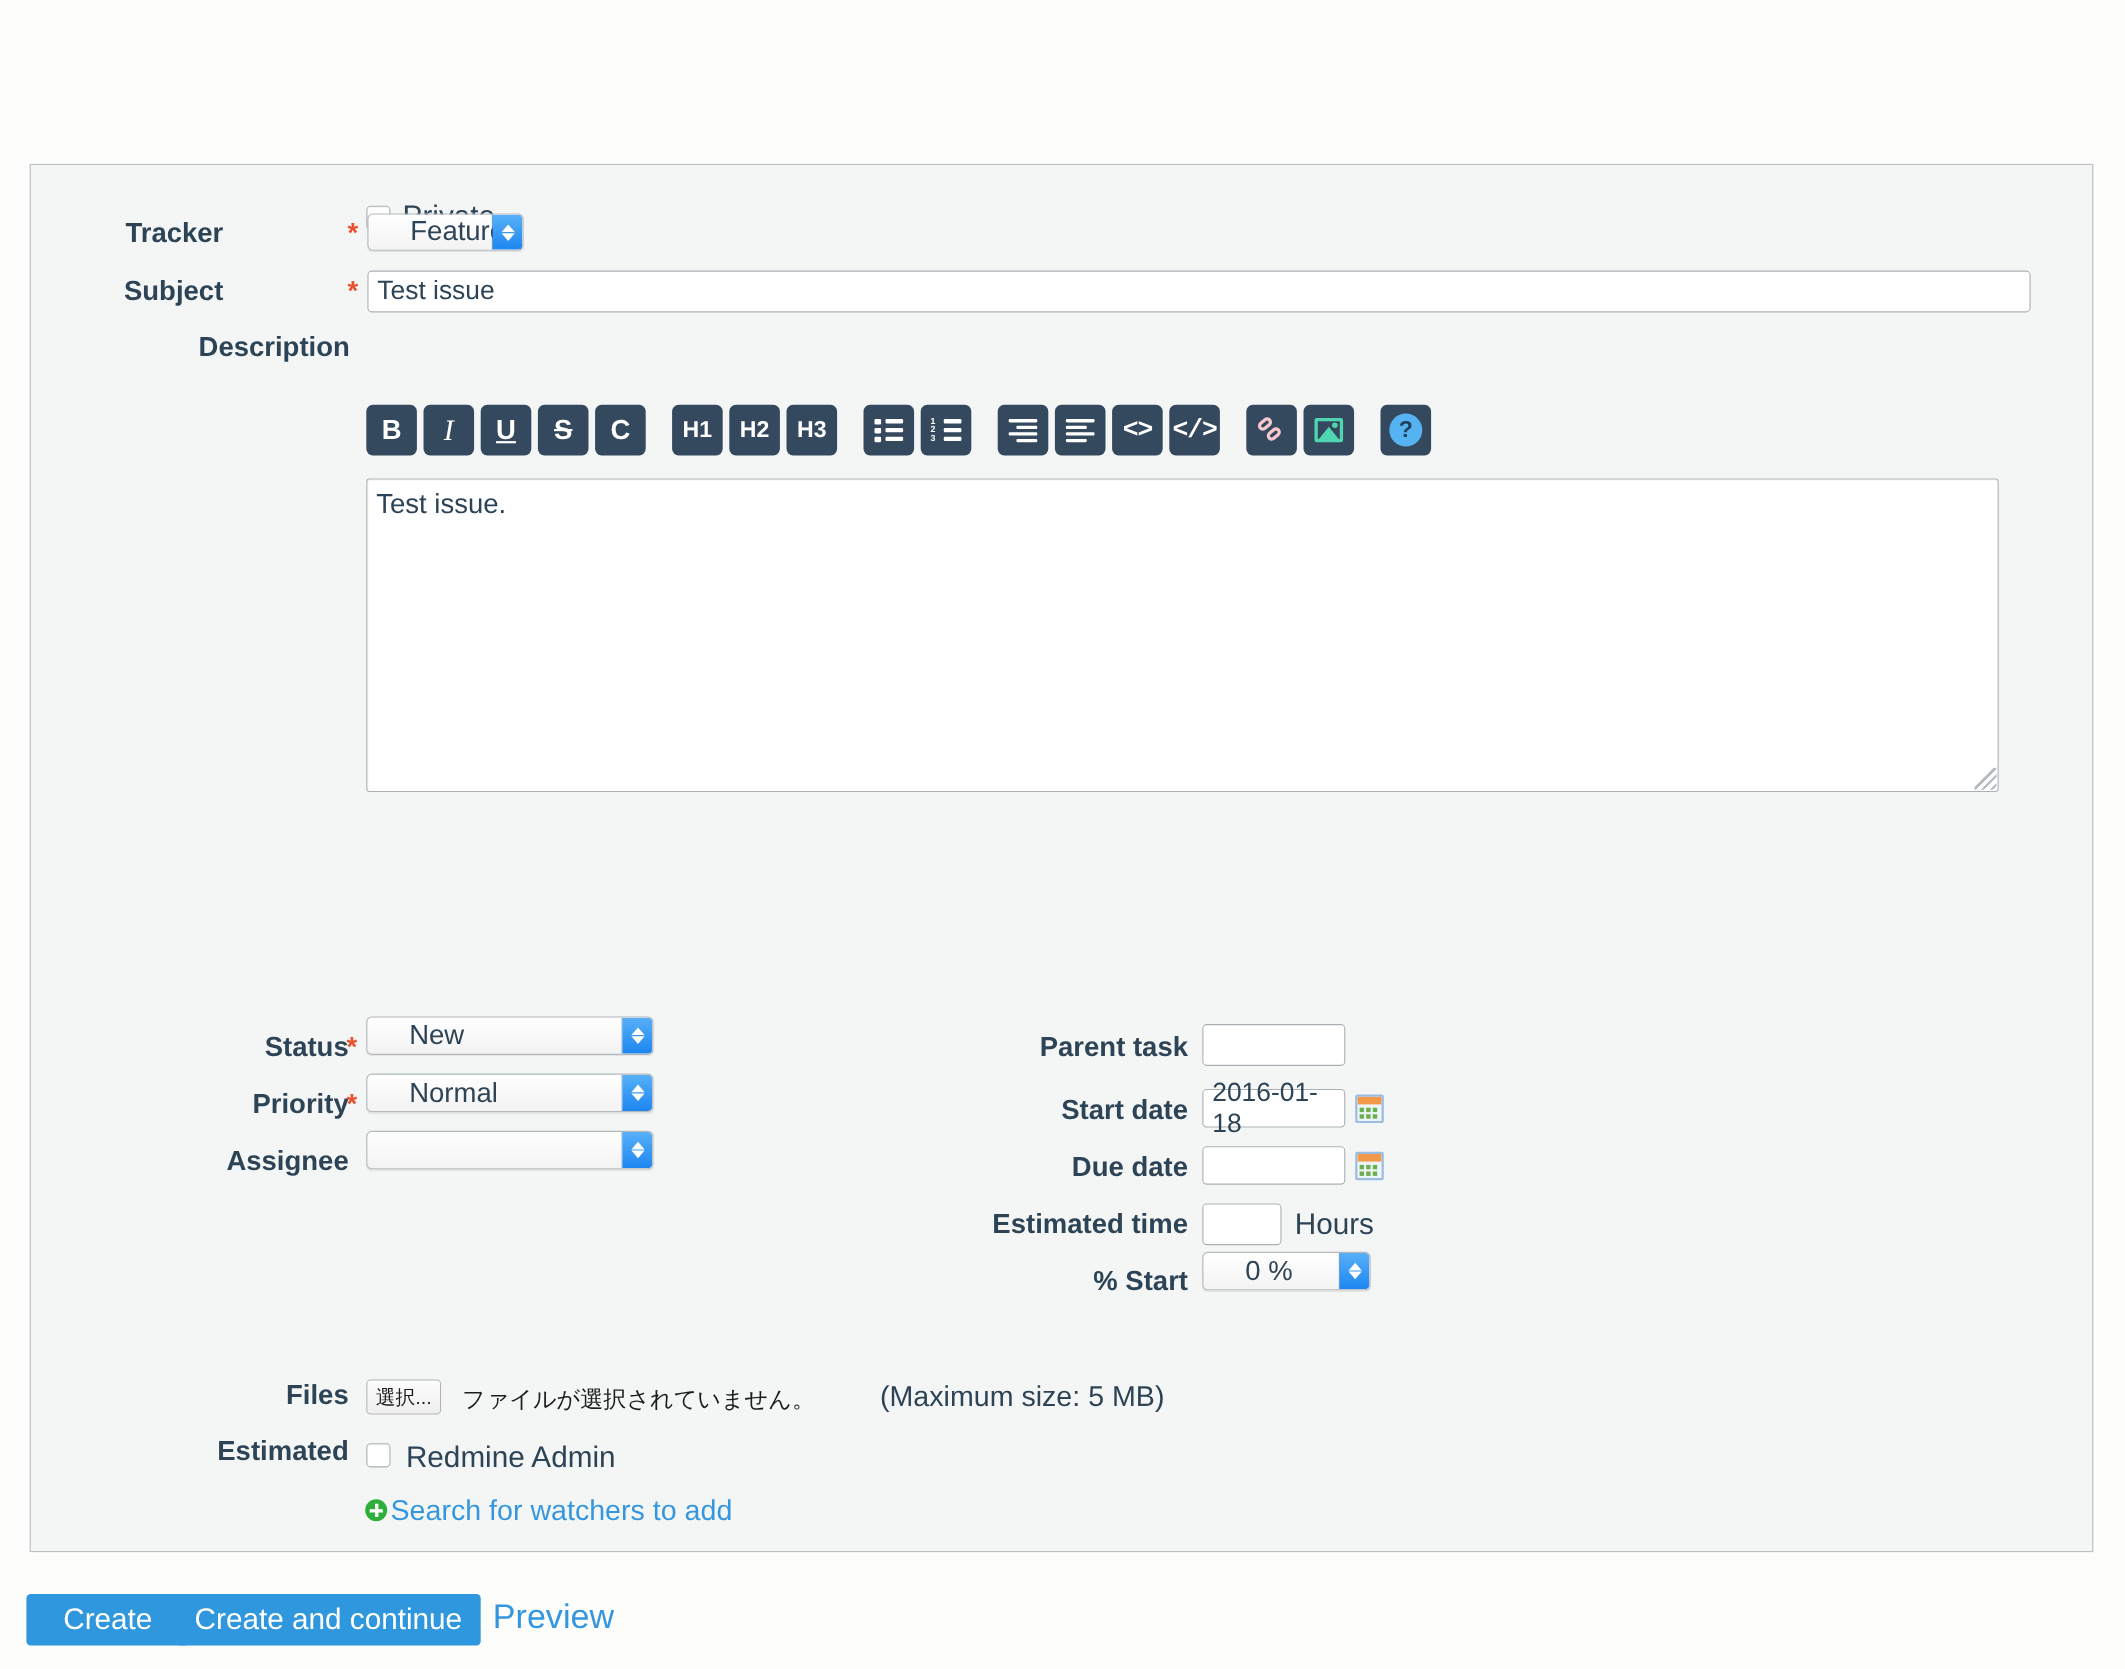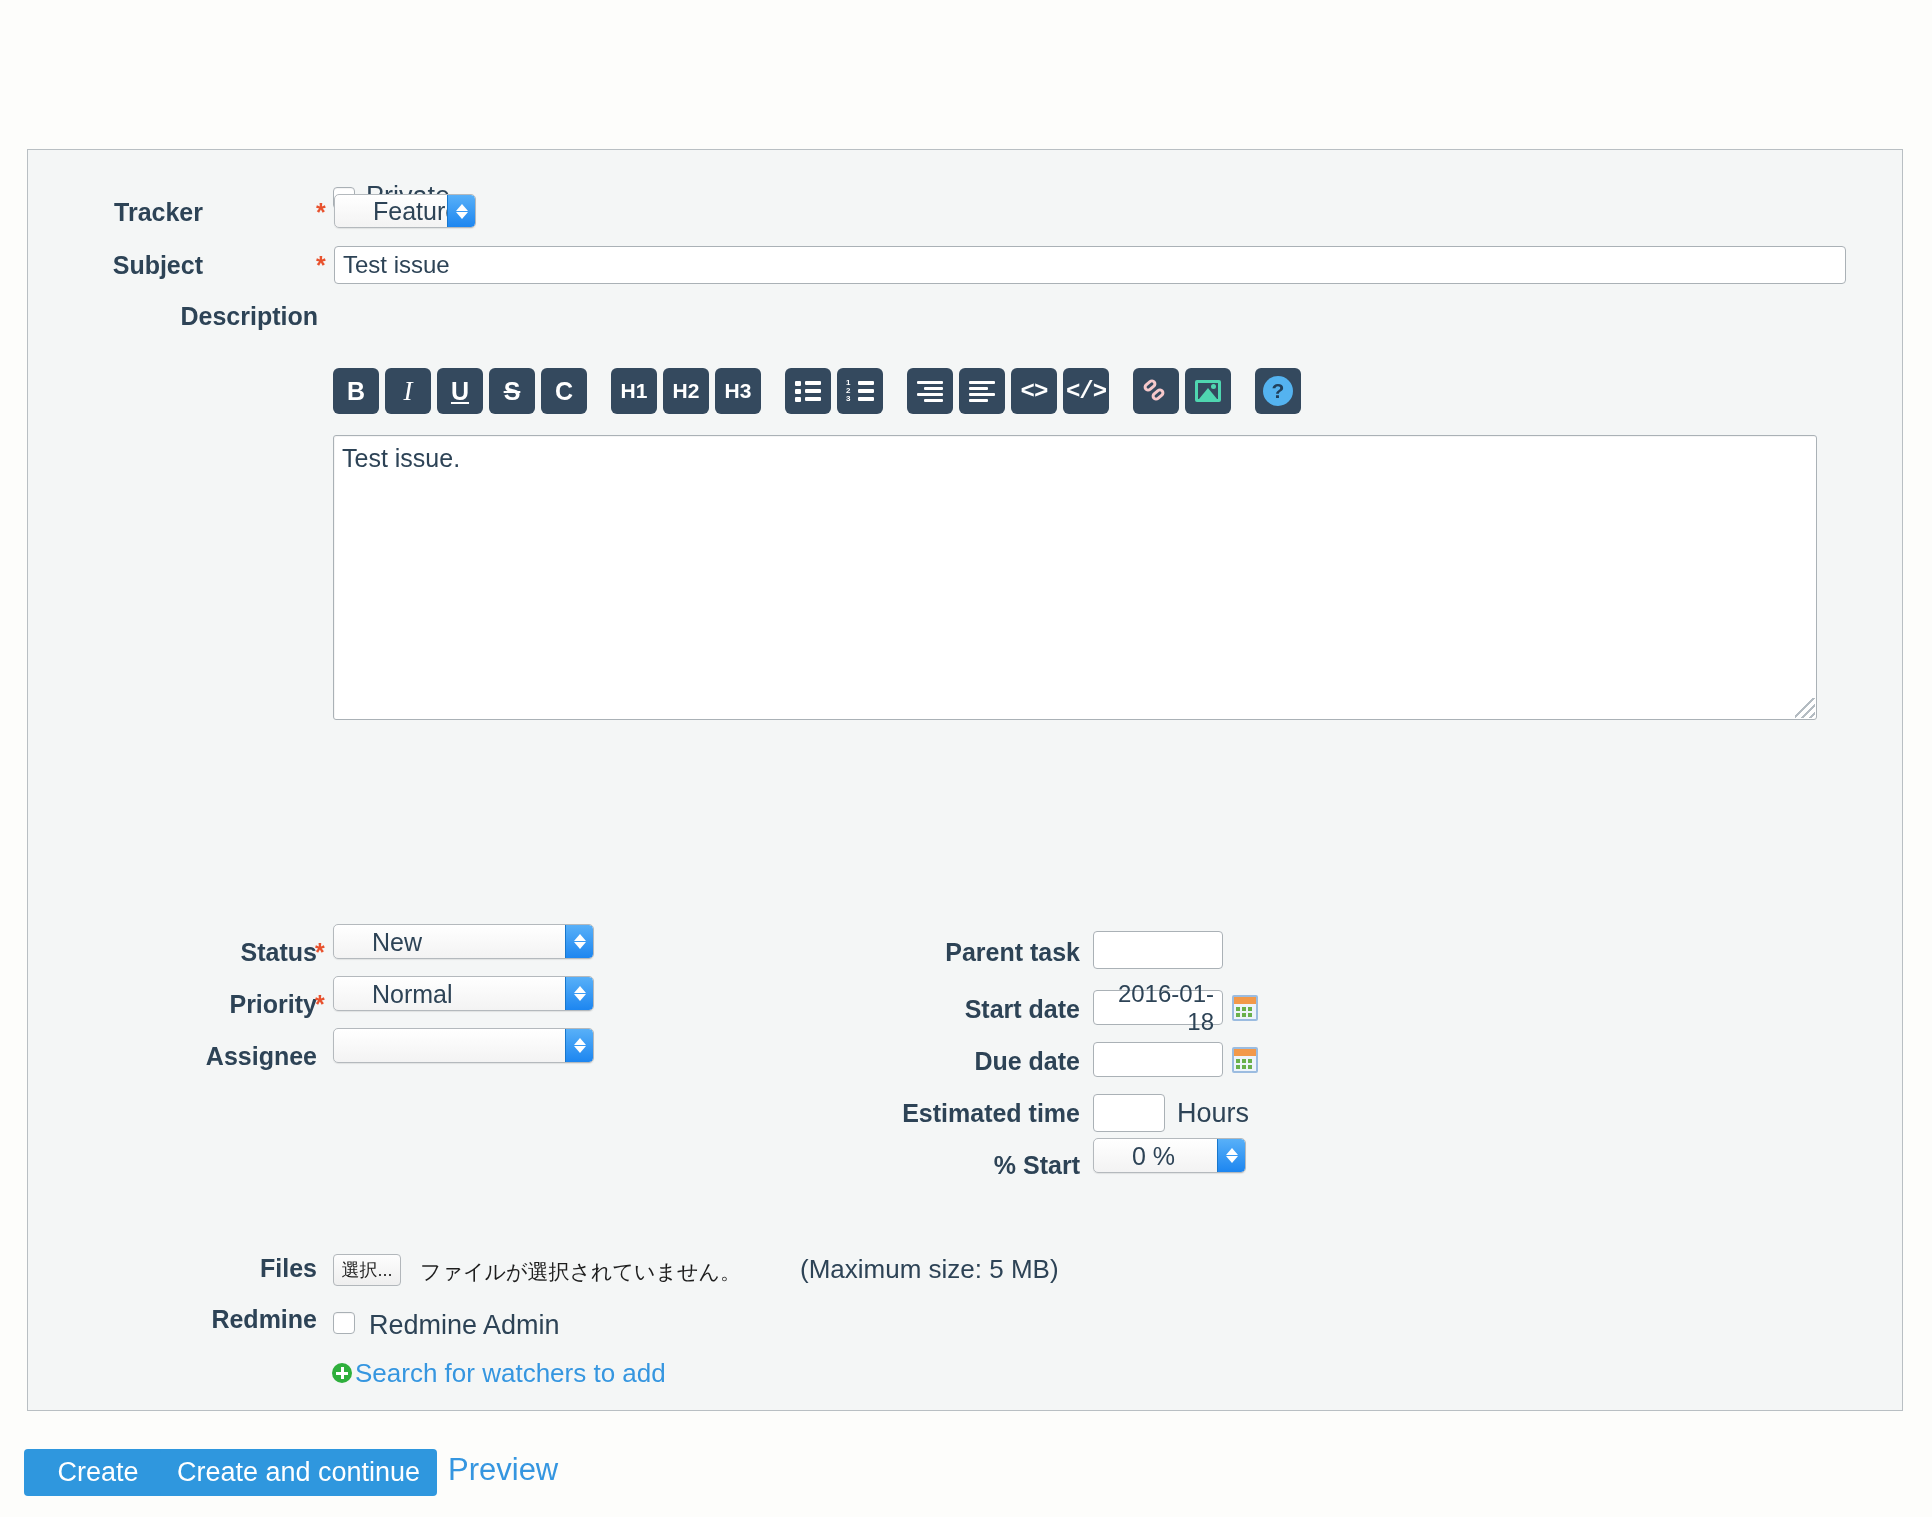--- a/index.html
+++ b/index.html
@@ -73,21 +73,20 @@
     position: absolute;
     background: #ffffff;
     border: 1px solid #aab1b6;
     border-radius: 4px;
     font-family: "Liberation Sans", sans-serif;
     font-size: 24px;
     color: #2d4356;
     padding: 4px 8px;
     line-height: normal;
     outline: none;
-    text-align: right;
   }
 
   
   .sel {
     position: absolute;
     background: linear-gradient(#ffffff, #f3f3f3);
     border: 1px solid #b4b9bd;
     border-radius: 5px;
     box-shadow: 0 1px 1px rgba(0,0,0,.08);
     overflow: hidden;
@@ -555,21 +554,21 @@
         <i class="up"></i>
         <i class="down"></i>
       </span>
   </div>
 
   <div class="lbl" style="left:57px; top:1254px; width:260px;">Files</div>
   <div id="file-btn">選択...</div>
   <div id="file-status">ファイルが選択されていません。</div>
   <div id="file-max">(Maximum size: 5 MB)</div>
 
-  <div class="lbl" style="left:57px; top:1305px; width:260px;">Redmine</div>
+  <div class="lbl" style="left:57px; top:1305px; width:260px;">Estimated</div>
   <div class="cbox" style="left:333px; top:1312px;"></div>
   <div id="watcher-name">Redmine Admin</div>
   <div id="watcher-add-icon"></div>
   <div id="watcher-add">Search for watchers to add</div>
 
   <div class="pbtn" id="btn-create">Create</div>
   <div class="pbtn" id="btn-create-continue">Create and continue</div>
   <div id="link-preview">Preview</div>
 
 </div>

